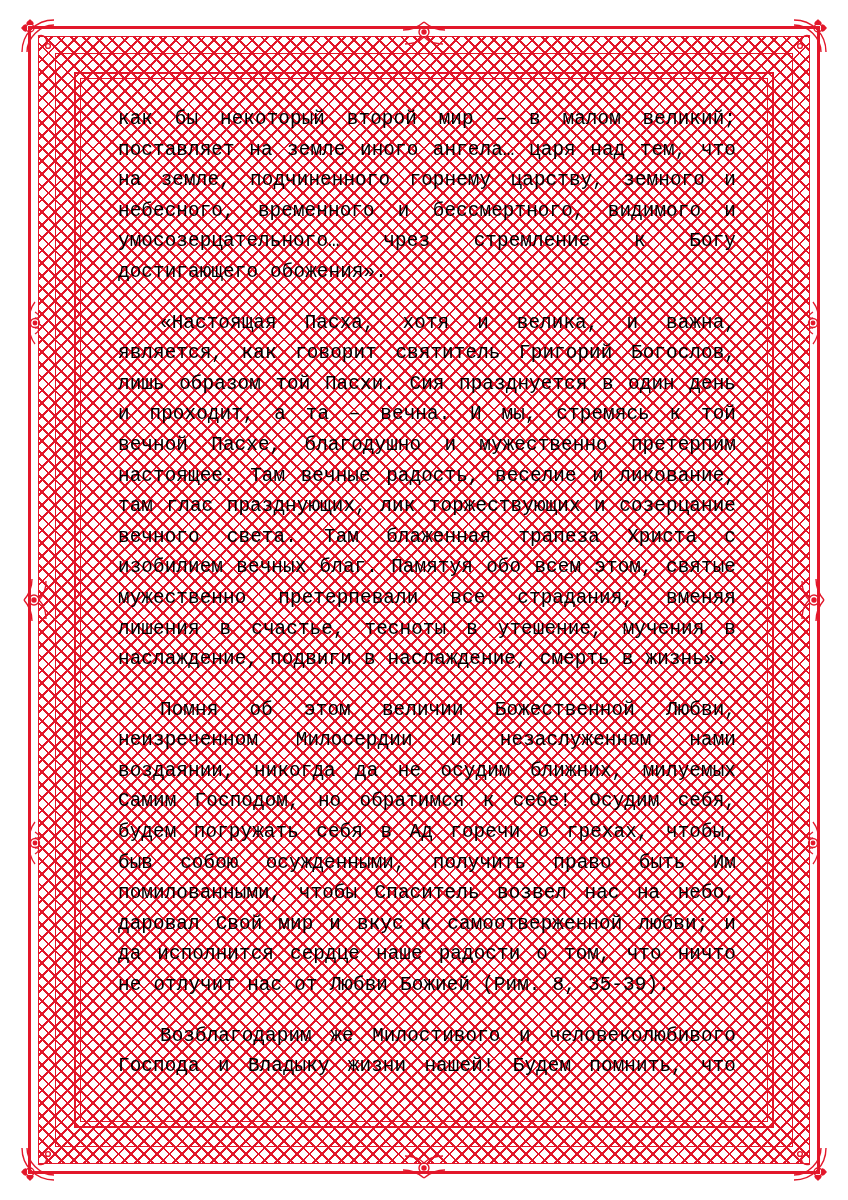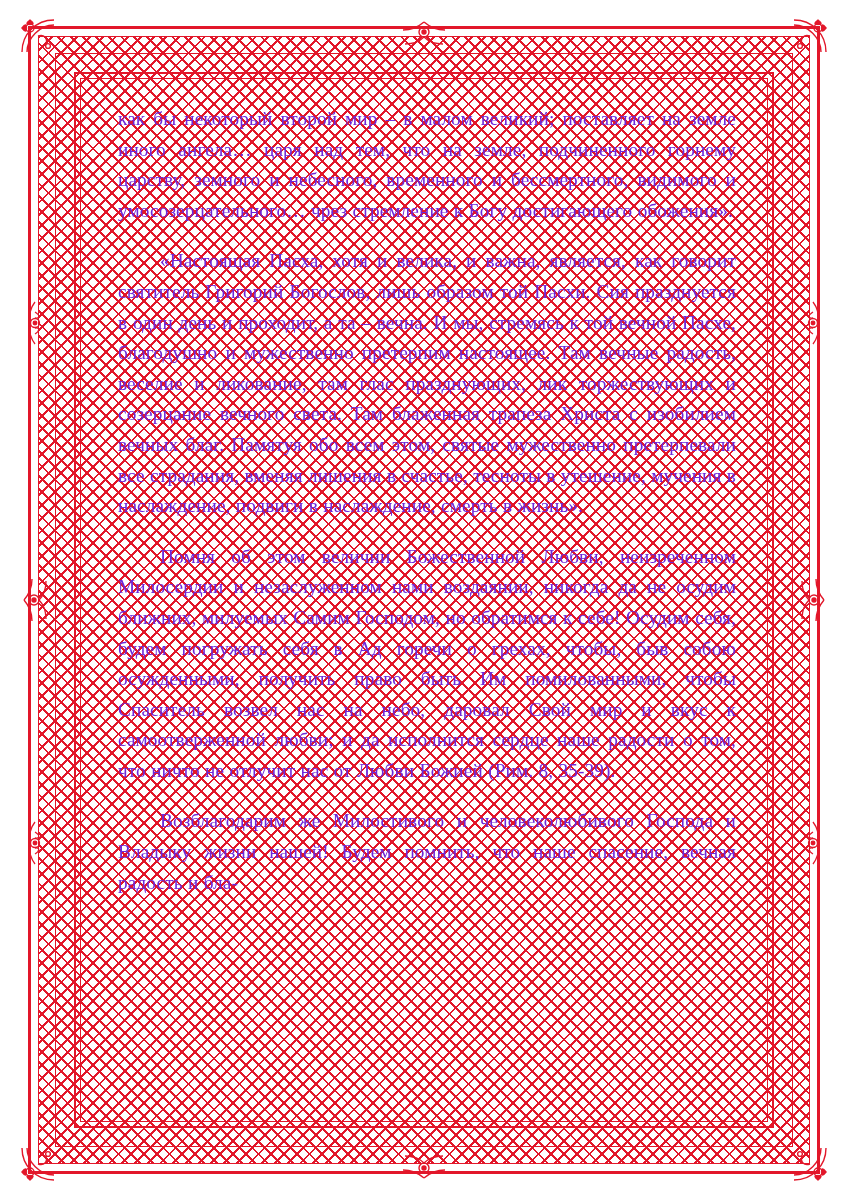--- a/index.html
+++ b/index.html
@@ -128,24 +128,24 @@
     position: absolute;
     left: 118px;
     top: 104px;
     width: 618px;
     bottom: 120px;
     overflow: hidden;
   }
 
   p.para {
     margin: 0 0 20px 0;
-    font-family: Liberation Serif, serif;
+    font-family: Liberation Mono, monospace;
     font-size: 19.3px;
     line-height: 30.6px;
-    color: #6d28d9;
+    color: #000000;
     text-align: justify;
     text-justify: inter-word;
     letter-spacing: 0.1px;
     word-spacing: 0.4px;
   }
   p.para.indent { text-indent: 42px; }
   p.para:last-child { margin-bottom: 0; }
 </style>
 </head>
 <body>

